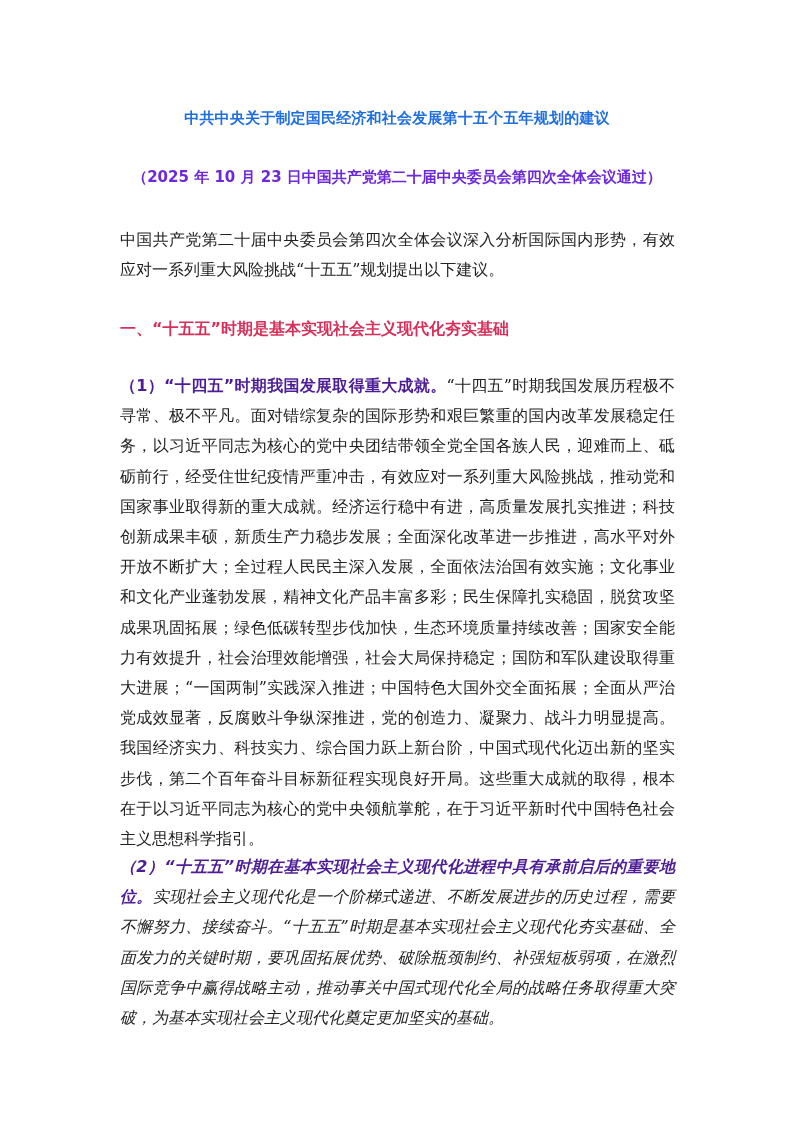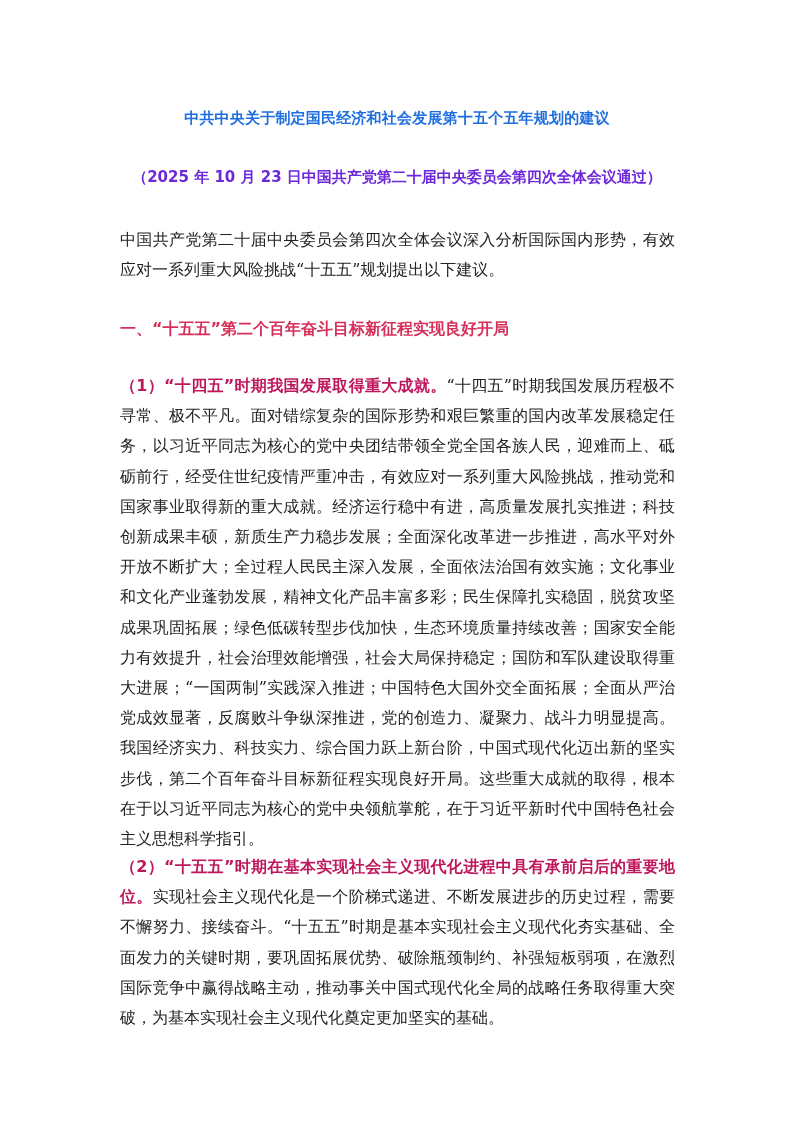--- a/index.html
+++ b/index.html
@@ -59,37 +59,37 @@
       left: 120px;
       top: 314px;
       width: 555px;
       font-family: "DejaVu Sans", "Liberation Sans", sans-serif;
       font-weight: bold;
       font-size: 16px;
       line-height: 24px;
       color: #d6305a;
     }
     .p1 { top: 368px; }
-    .p2 { top: 849px; }
+    .p2 { top: 849px; font-style: italic; }
     .lead {
       font-family: "DejaVu Sans", "Liberation Sans", sans-serif;
       font-weight: bold;
-      color: #be185d;
+      color: #4c1d95;
     }
   </style>
 </head>
 <body>
 
 <div class="page">
 
   <div class="title">中共中央关于制定国民经济和社会发展第十五个五年规划的建议</div>
 
   <div class="subtitle">（2025 年 10 月 23 日中国共产党第二十届中央委员会第四次全体会议通过）</div>
 
   <div class="body intro">中国共产党第二十届中央委员会第四次全体会议深入分析国际国内形势，有效应对一系列重大风险挑战“十五五”规划提出以下建议。</div>
 
-  <div class="section-heading">一、“十五五”第二个百年奋斗目标新征程实现良好开局</div>
+  <div class="section-heading">一、“十五五”时期是基本实现社会主义现代化夯实基础</div>
 
   <div class="body p1"><span class="lead">（1）“十四五”时期我国发展取得重大成就。</span><span>“十四五”时期我国发展历程极不寻常、极不平凡。面对错综复杂的国际形势和艰巨繁重的国内改革发展稳定任务，以习近平同志为核心的党中央团结带领全党全国各族人民，迎难而上、砥砺前行，经受住世纪疫情严重冲击，有效应对一系列重大风险挑战，推动党和国家事业取得新的重大成就。经济运行稳中有进，高质量发展扎实推进；科技创新成果丰硕，新质生产力稳步发展；全面深化改革进一步推进，高水平对外开放不断扩大；全过程人民民主深入发展，全面依法治国有效实施；文化事业和文化产业蓬勃发展，精神文化产品丰富多彩；民生保障扎实稳固，脱贫攻坚成果巩固拓展；绿色低碳转型步伐加快，生态环境质量持续改善；国家安全能力有效提升，社会治理效能增强，社会大局保持稳定；国防和军队建设取得重大进展；“一国两制”实践深入推进；中国特色大国外交全面拓展；全面从严治党成效显著，反腐败斗争纵深推进，党的创造力、凝聚力、战斗力明显提高。我国经济实力、科技实力、综合国力跃上新台阶，中国式现代化迈出新的坚实步伐，第二个百年奋斗目标新征程实现良好开局。这些重大成就的取得，根本在于以习近平同志为核心的党中央领航掌舵，在于习近平新时代中国特色社会主义思想科学指引。</span></div>
 
   <div class="body p2"><span class="lead">（2）“十五五”时期在基本实现社会主义现代化进程中具有承前启后的重要地位。</span><span>实现社会主义现代化是一个阶梯式递进、不断发展进步的历史过程，需要不懈努力、接续奋斗。“十五五”时期是基本实现社会主义现代化夯实基础、全面发力的关键时期，要巩固拓展优势、破除瓶颈制约、补强短板弱项，在激烈国际竞争中赢得战略主动，推动事关中国式现代化全局的战略任务取得重大突破，为基本实现社会主义现代化奠定更加坚实的基础。</span></div>
 
 </div>
 
 </body></html>

